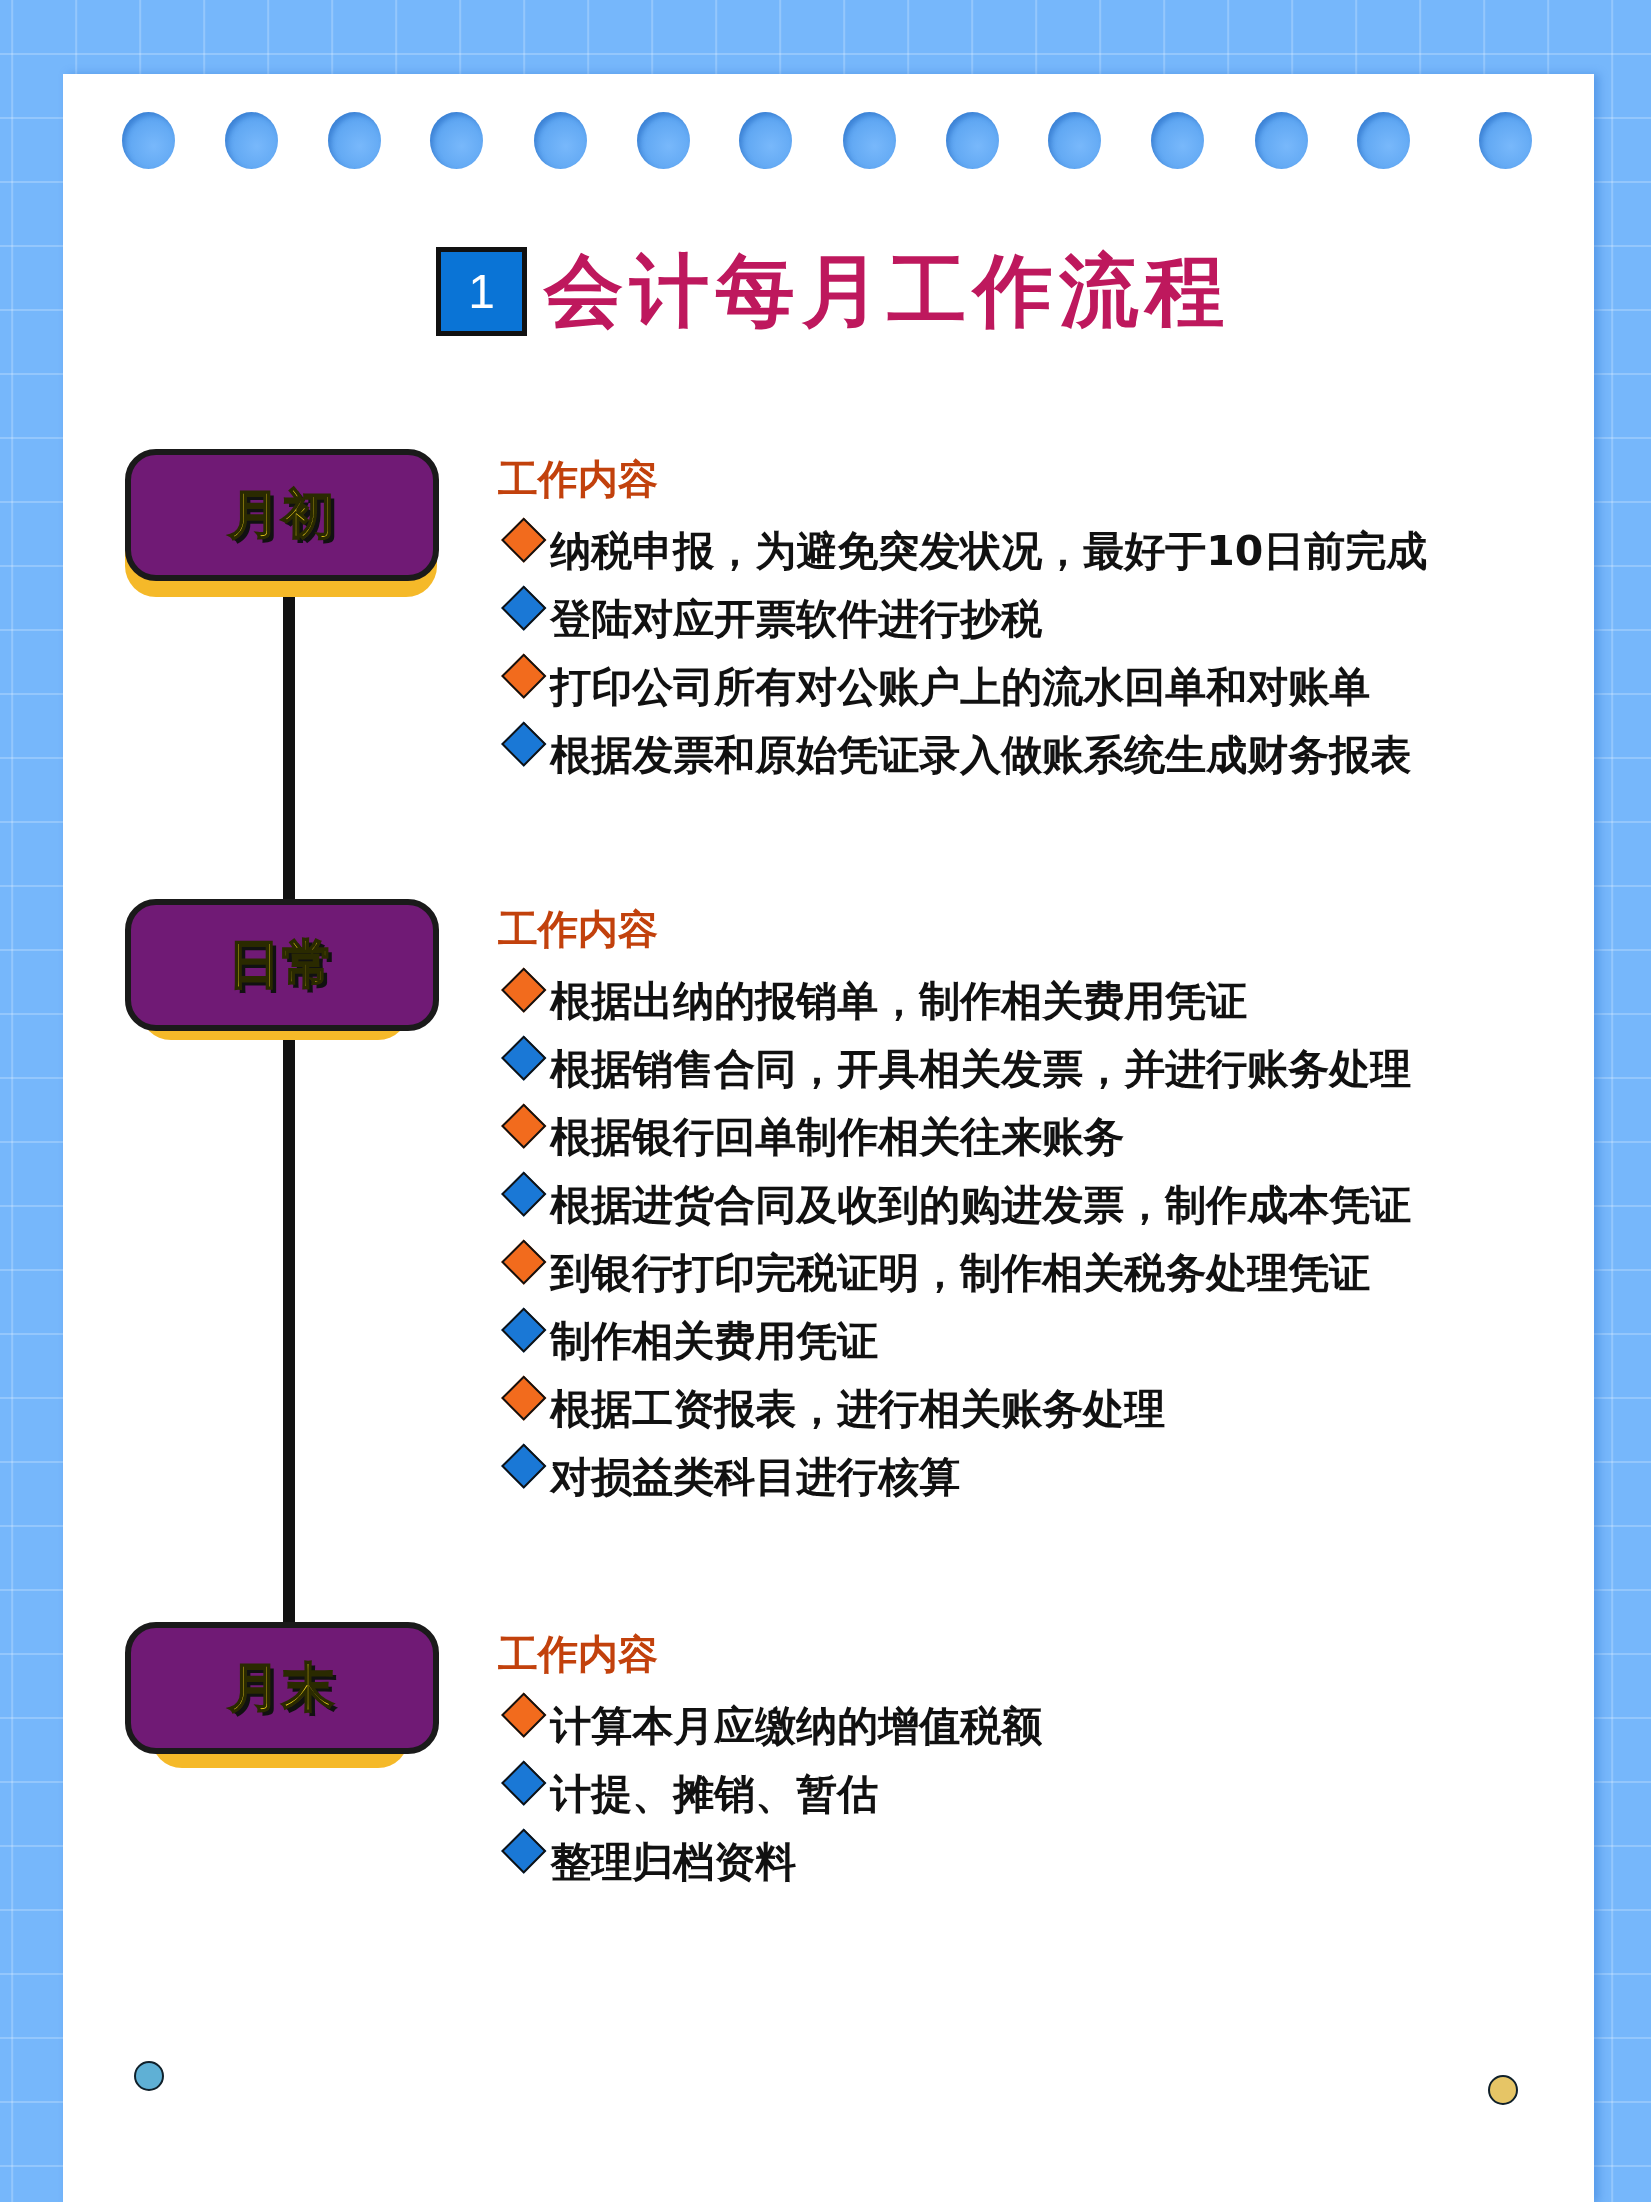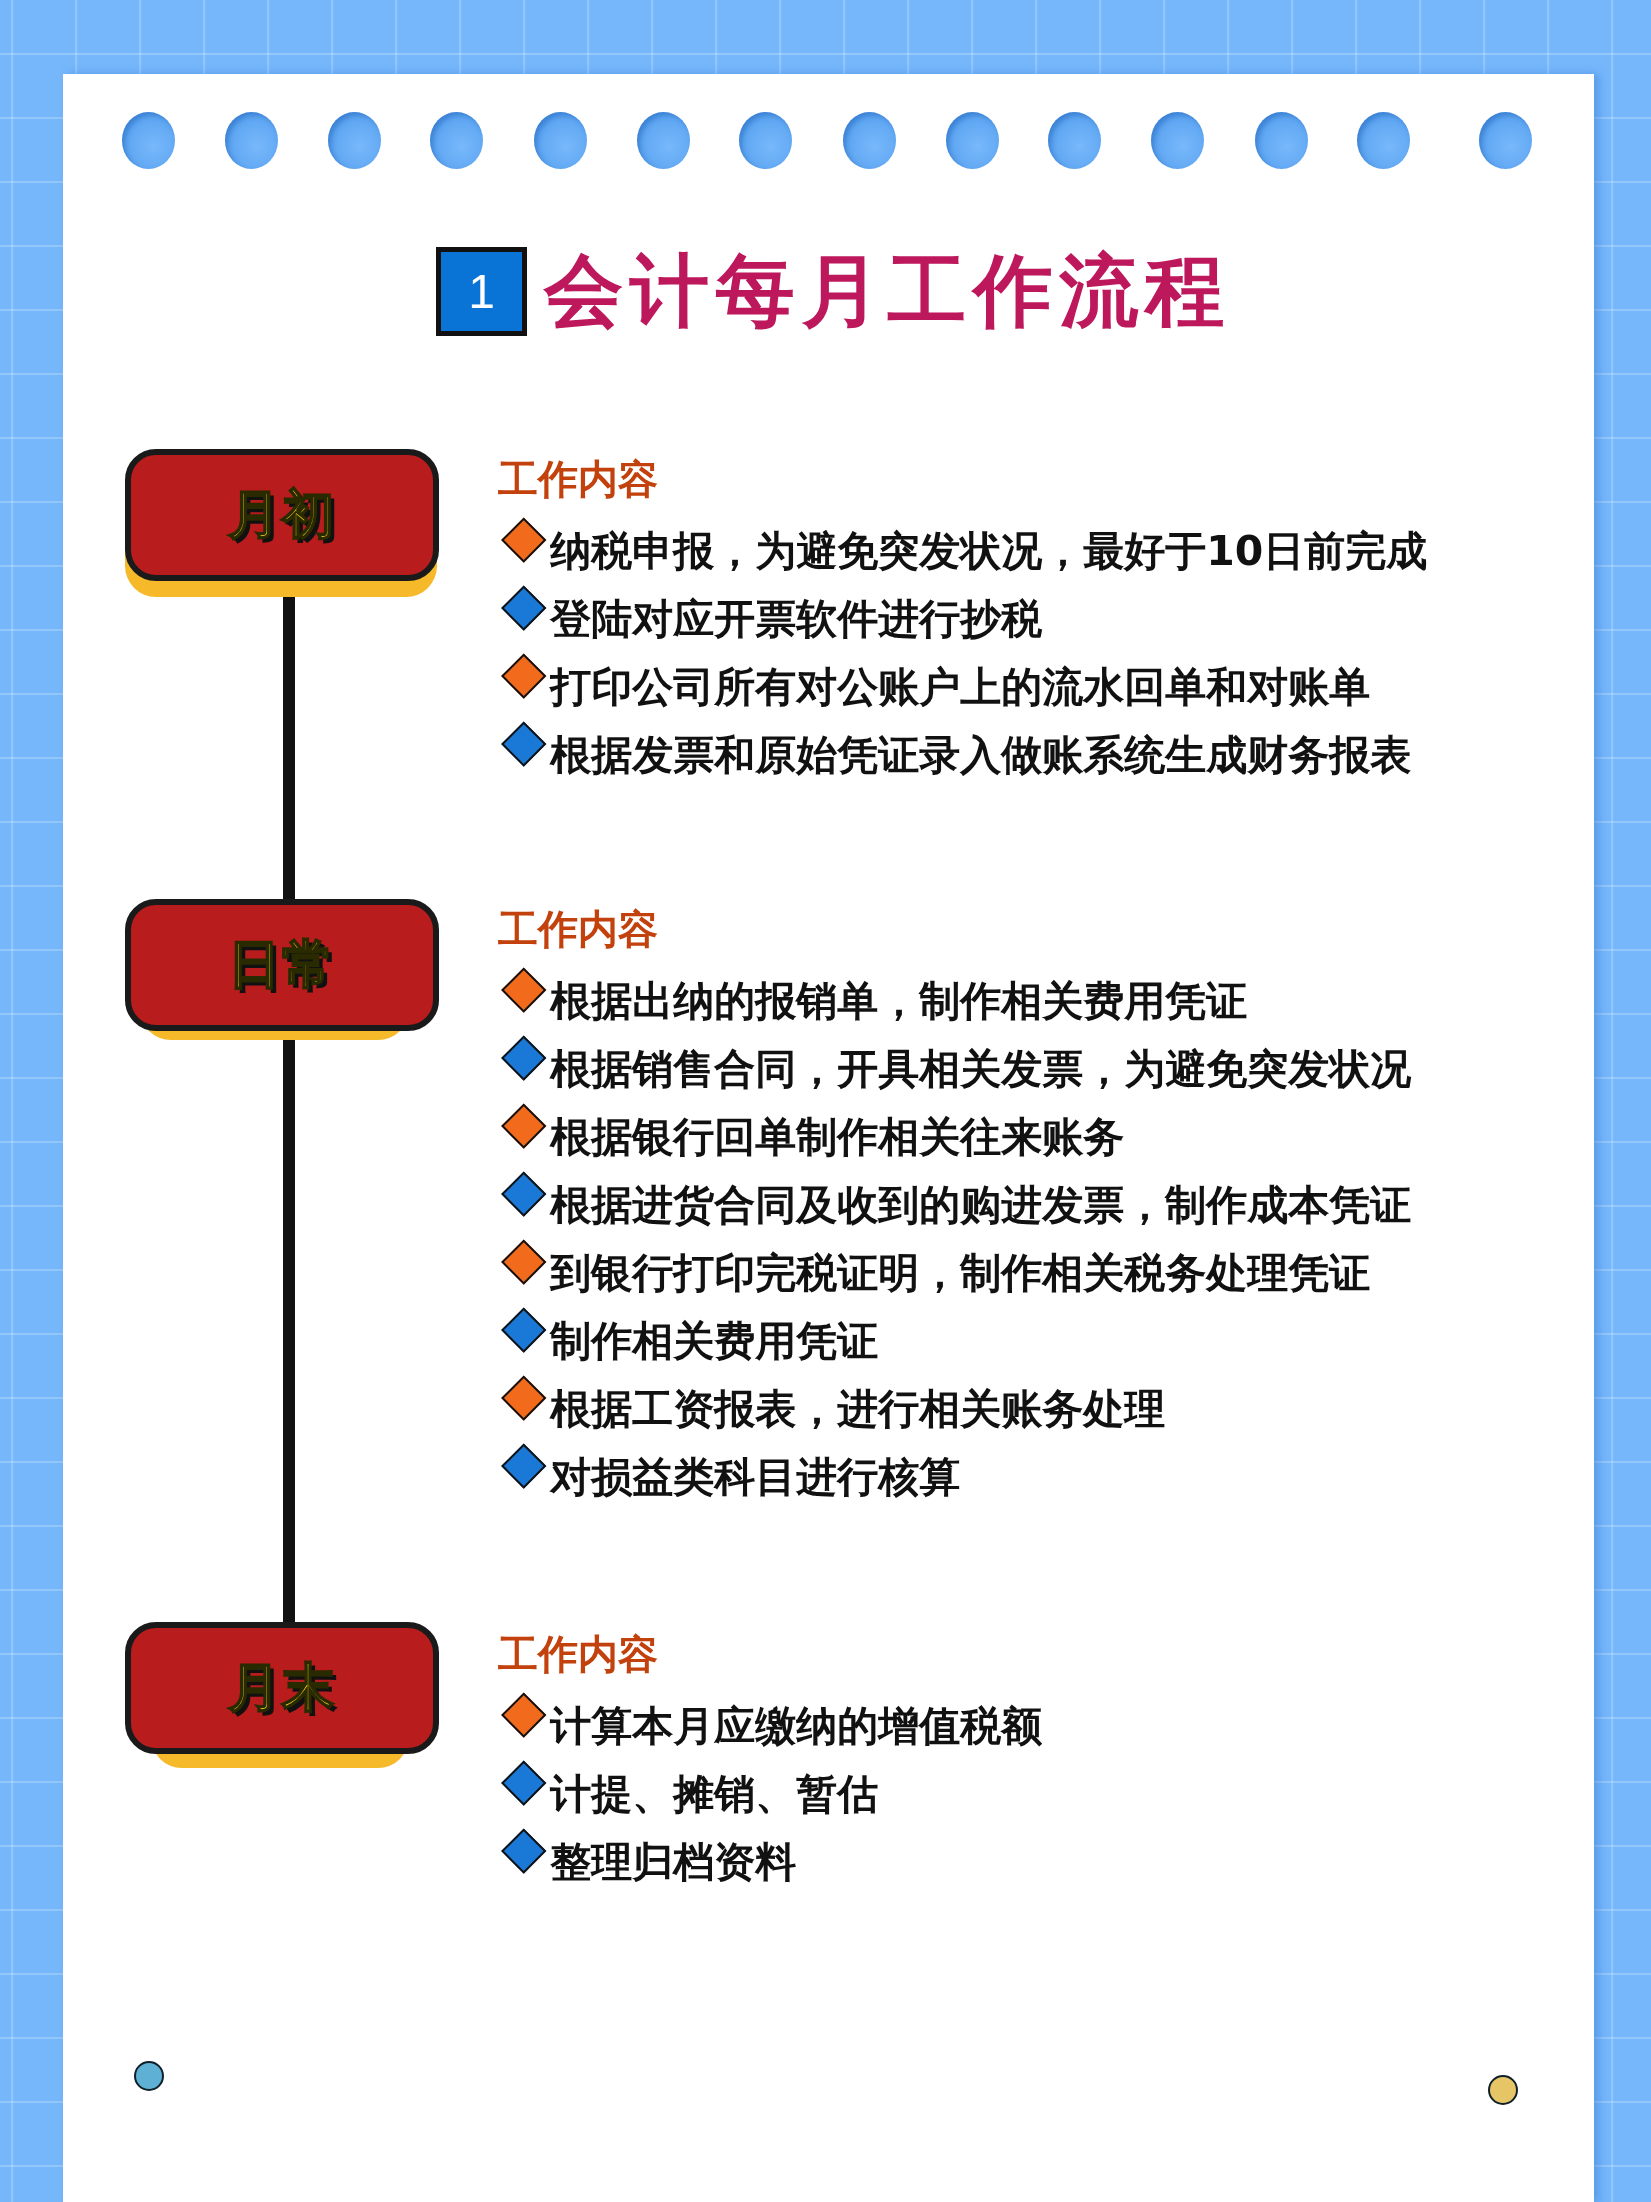--- a/index.html
+++ b/index.html
@@ -43,21 +43,21 @@
   }
   .stage {
     position: absolute; left: 62px; width: 312px; height: 131px;
   }
   .stage-shadow {
     position: absolute; left: 0; top: 19px; width: 100%; height: 129px;
     background: #f5b929; border-radius: 31px;
   }
   .stage-box {
     position: absolute; left: 0; top: 0; width: 302px; height: 120px;
-    background: #b91c1c; border: 6px solid #1a1a1a; border-radius: 31px;
+    background: #701a75; border: 6px solid #1a1a1a; border-radius: 31px;
     display: flex; align-items: center; justify-content: center;
   }
   .stage-label {
     font-size: 52px; font-weight: bold; color: #f9d71c; letter-spacing: 1.7px;
     -webkit-text-stroke: 1.7px #2a2a00;
     text-shadow: 4.3px 4.3px 0 #111;
     font-family: "DejaVu Sans", sans-serif;
   }
   .section {
     position: absolute; left: 435px; width: 1067px;
@@ -147,21 +147,21 @@
     </div>
   </div>
   <div class="section" style="top:831px;">
     <div class="section-heading">工作内容</div>
     <div class="item">
         <span class="diamond orange"></span>
         <span class="item-text">根据出纳的报销单，制作相关费用凭证</span>
       </div>
     <div class="item">
         <span class="diamond blue"></span>
-        <span class="item-text">根据销售合同，开具相关发票，为避免突发状况</span>
+        <span class="item-text">根据销售合同，开具相关发票，并进行账务处理</span>
       </div>
     <div class="item">
         <span class="diamond orange"></span>
         <span class="item-text">根据银行回单制作相关往来账务</span>
       </div>
     <div class="item">
         <span class="diamond blue"></span>
         <span class="item-text">根据进货合同及收到的购进发票，制作成本凭证</span>
       </div>
     <div class="item">

